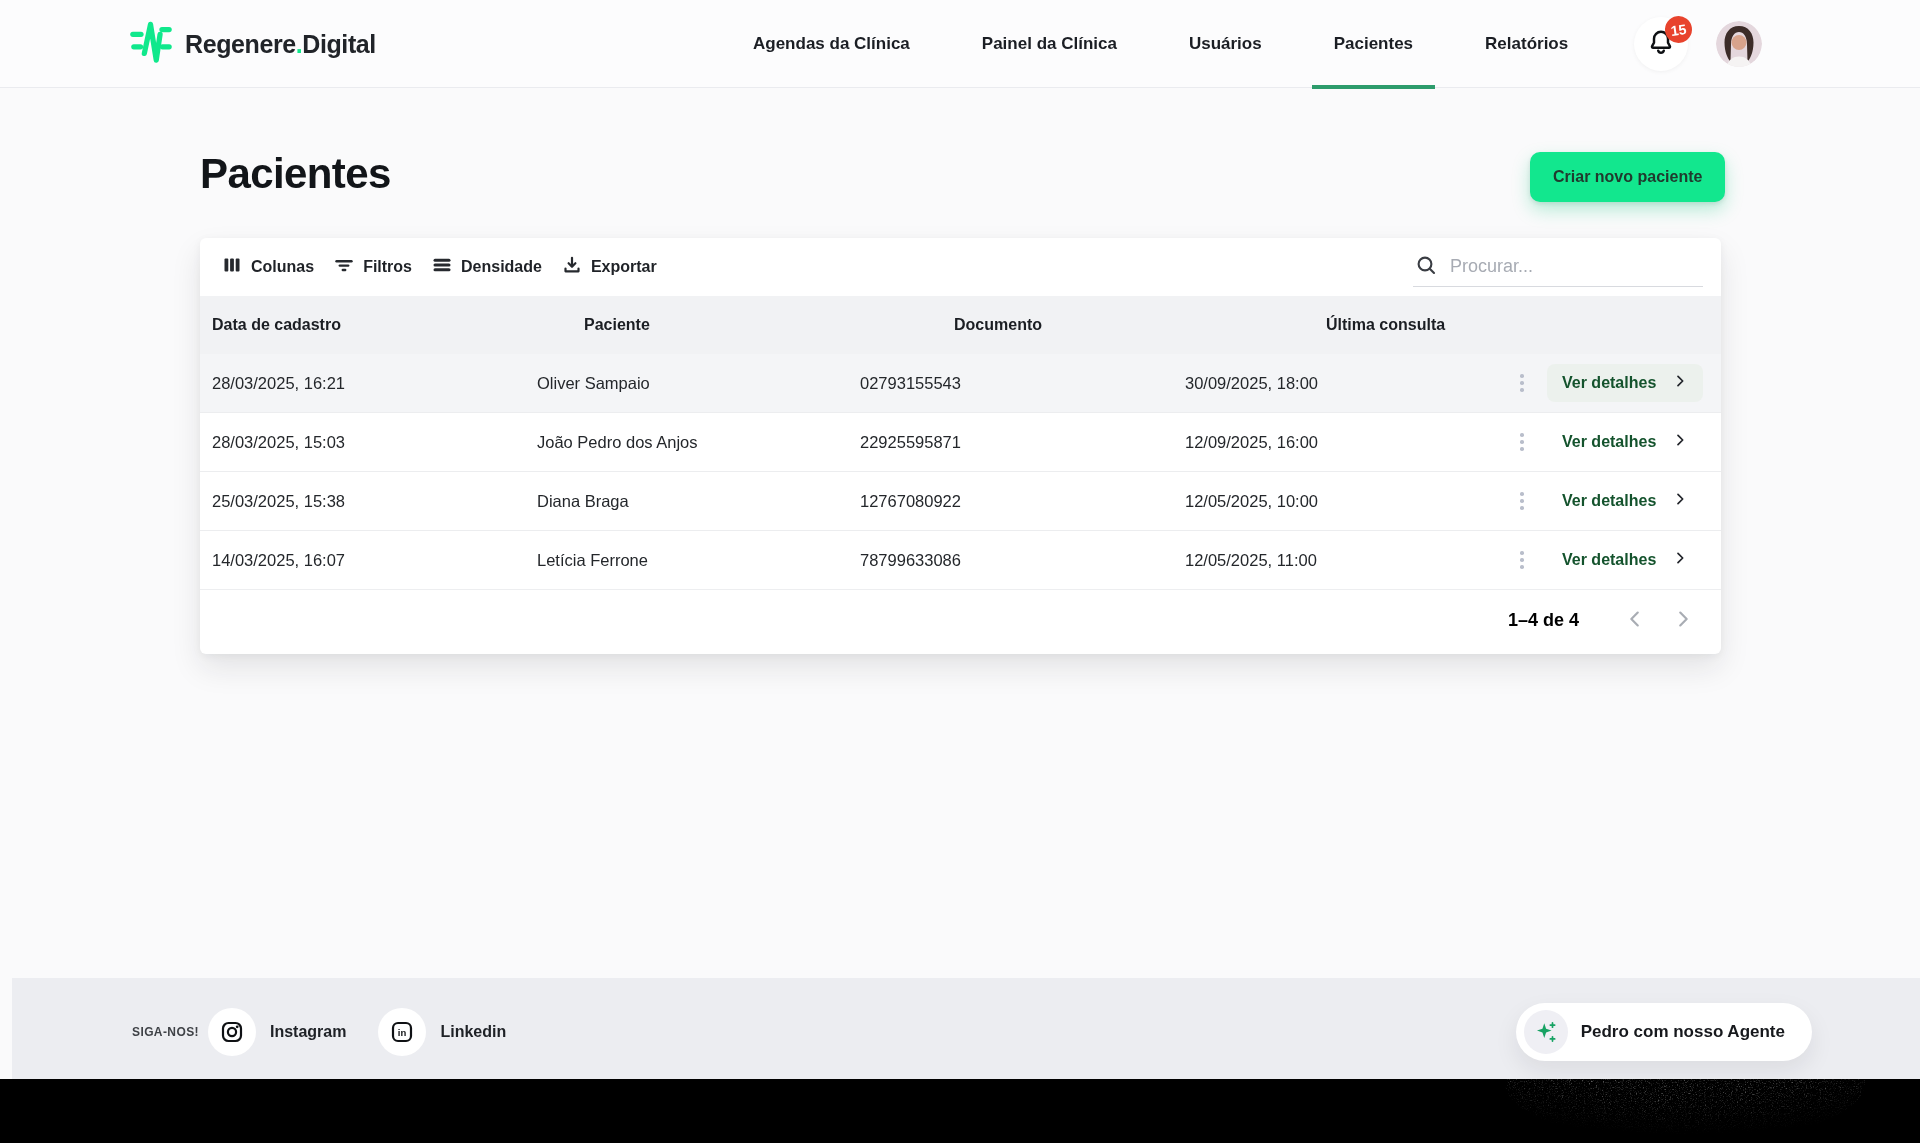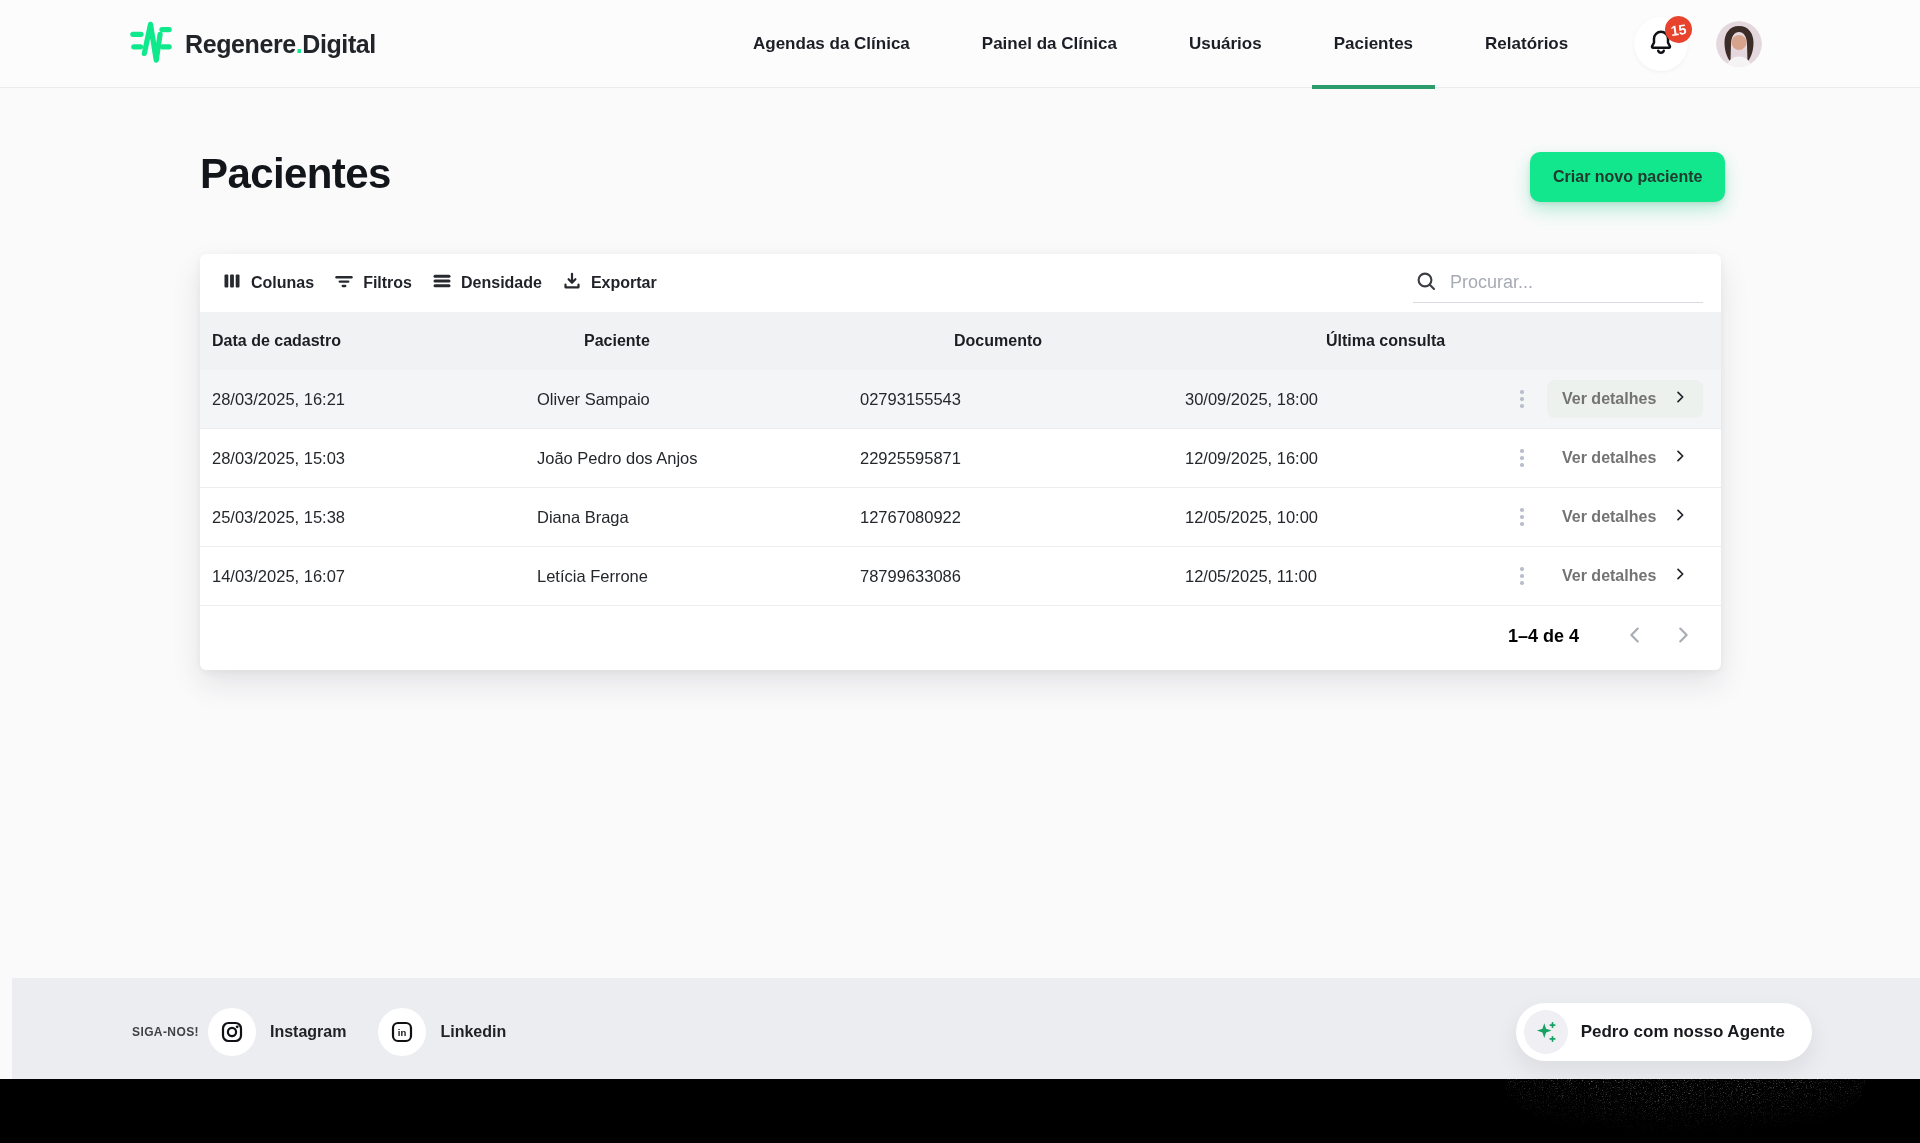--- a/index.html
+++ b/index.html
@@ -23,41 +23,41 @@
            background:#E8432D; color:#fff; font-size:14px; font-weight:700; display:grid; place-items:center; transform:rotate(-8deg); }
   .avatar { position:absolute; left:1716px; top:21px; width:46px; height:46px; border-radius:50%; overflow:hidden; cursor:pointer; }
 
   
   .page-title { position:absolute; left:200px; top:150px; font-size:42px; font-weight:800; letter-spacing:-0.6px; color:#121519; }
   .create-btn { position:absolute; left:1530px; top:152px; height:50px; padding:0 23px; border:none; border-radius:10px;
                 background:#12E78E; color:#203A2E; font-family:inherit; font-size:16px; font-weight:700; cursor:pointer;
                 box-shadow:0 8px 18px rgba(16,200,125,.28), 0 2px 4px rgba(20,22,28,.10); }
 
   
-  .card { position:absolute; left:200px; top:254px; width:1521px; height:416px; background:#FFFFFF; border-radius:6px;
+  .card { position:absolute; left:200px; top:238px; width:1521px; height:416px; background:#FFFFFF; border-radius:6px;
           box-shadow:0 14px 30px rgba(28,32,40,.10), 0 2px 8px rgba(28,32,40,.05); overflow:hidden; }
   .toolbar { height:58px; display:flex; align-items:center; padding:0 18px 0 12px; }
   .tool-btn { display:flex; align-items:center; gap:9px; padding:8px 10px; border:none; background:transparent;
               font-family:inherit; font-size:16px; font-weight:700; color:#1F2227; cursor:pointer; border-radius:6px; }
   .searchbox { margin-left:auto; width:290px; height:40px; display:flex; align-items:center; gap:13px;
                border-bottom:1px solid #D8DADF; padding:0 2px; }
   .searchbox input { flex:1; border:none; outline:none; background:transparent; font-family:inherit; font-size:18px; color:#3b82f6; }
   .searchbox input::placeholder { color:#A7ABB3; }
 
   .grid-cols { display:grid; grid-template-columns:325px 323px 325px 334px 30px 1fr; align-items:center; }
   .thead { height:57px; background:#F1F2F4;gap:47px; }
   .th { padding-left:12px; font-size:16px; font-weight:700; color:#1B1E23; }
   .trow { height:59px; border-top:1px solid #ECEDEF; background:#FFFFFF; }
   .trow.highlight { background:#F4F5F7; border-top-color:#F1F2F4; }
   .td { padding-left:12px; font-size:16.5px; color:#24272B; }
   .kebab { display:flex; flex-direction:column; align-items:center; gap:3.5px; cursor:pointer; padding:6px; }
   .kebab i { width:3.5px; height:3.5px; border-radius:50%; background:#B9BECB; }
   .action-cell { display:flex; justify-content:flex-start; padding-left:10px; }
   .detail-btn { display:flex; align-items:center; gap:16px; padding:9px 15px; border:none; border-radius:8px;
-                background:transparent; font-family:inherit; font-size:16px; font-weight:700; color:#737373; cursor:pointer; }
+                background:transparent; font-family:inherit; font-size:16px; font-weight:700; color:#14532d; cursor:pointer; }
   .trow.highlight .detail-btn { background:#ECF1ED; }
   .card-footer { height:62px; border-top:1px solid #EDEEF0; display:flex; align-items:center; justify-content:flex-end; padding-right:18px; }
   .page-range { font-size:18px; font-weight:600; color:#000000; margin-right:36px; }
   .pg-btn { width:40px; height:40px; border:none; background:transparent; display:grid; place-items:center; cursor:pointer; }
 
   
   .footer { position:absolute; top:978px; left:12px; width:1920px; height:108px; background:#ECEDF1; }
   .follow-label { position:absolute; left:120px; top:50%; transform:translateY(-50%);
                   font-size:12px; font-weight:600; letter-spacing:.4px; color:#3F4247; }
   .socials { position:absolute; left:196px; top:50%; transform:translateY(-50%); display:flex; gap:32px; }

